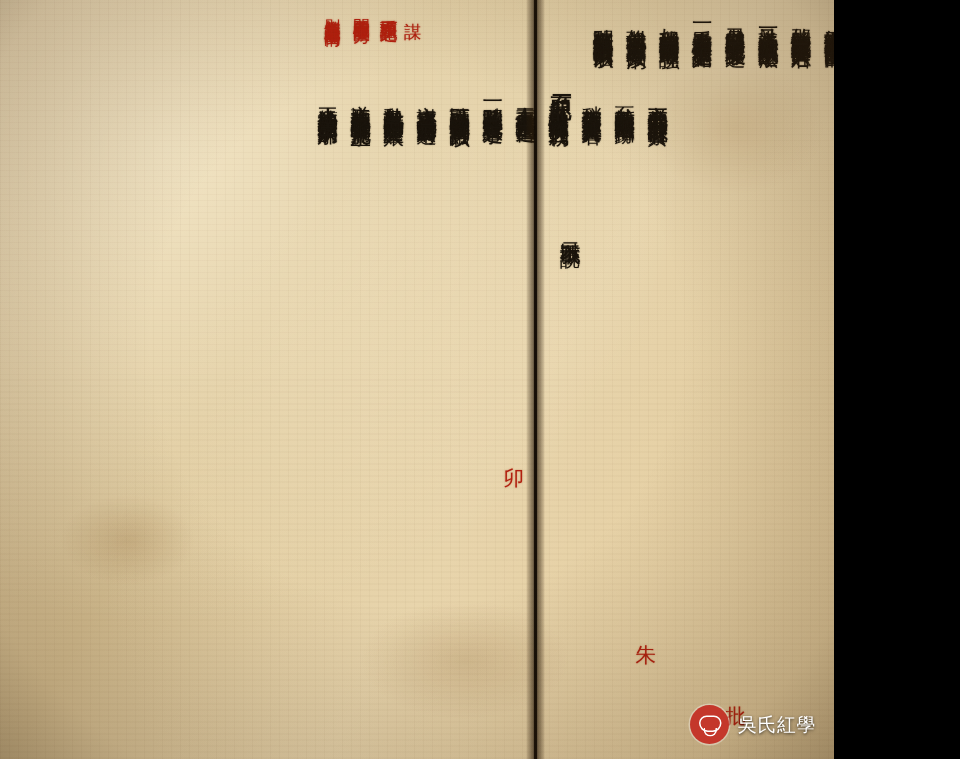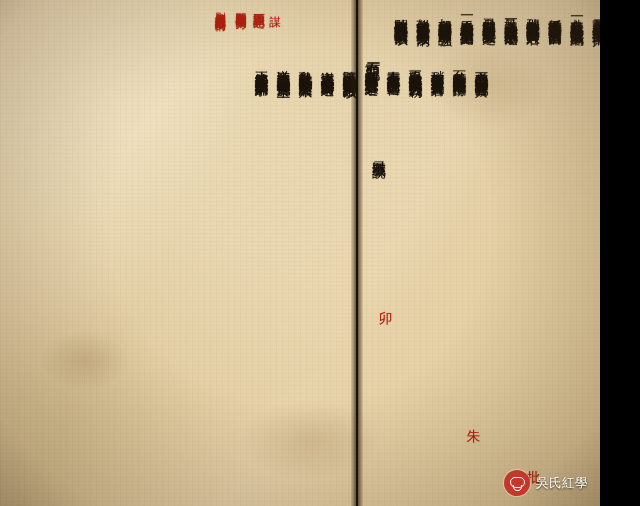--- a/index.html
+++ b/index.html
@@ -8,21 +8,21 @@
     background: #000;
   }
   body {
     width: 640px;
     height: 506px;
     overflow: hidden;
     font-family: "DejaVu Sans", sans-serif;
   }
   #page {
     position: relative;
-    width: 600px;
+    width: 556px;
     height: 506px;
     background: #d9c49a;
     background-image:
       radial-gradient(ellipse at 20% 20%, rgba(255,248,225,0.55) 0%, rgba(255,248,225,0) 55%),
       radial-gradient(ellipse at 80% 75%, rgba(236,214,170,0.6) 0%, rgba(236,214,170,0) 60%),
       linear-gradient(120deg, #e4cfa6 0%, #dcc698 35%, #e6d4ad 60%, #d5bd8d 100%);
     overflow: hidden;
   }
   
   #paper-texture {

